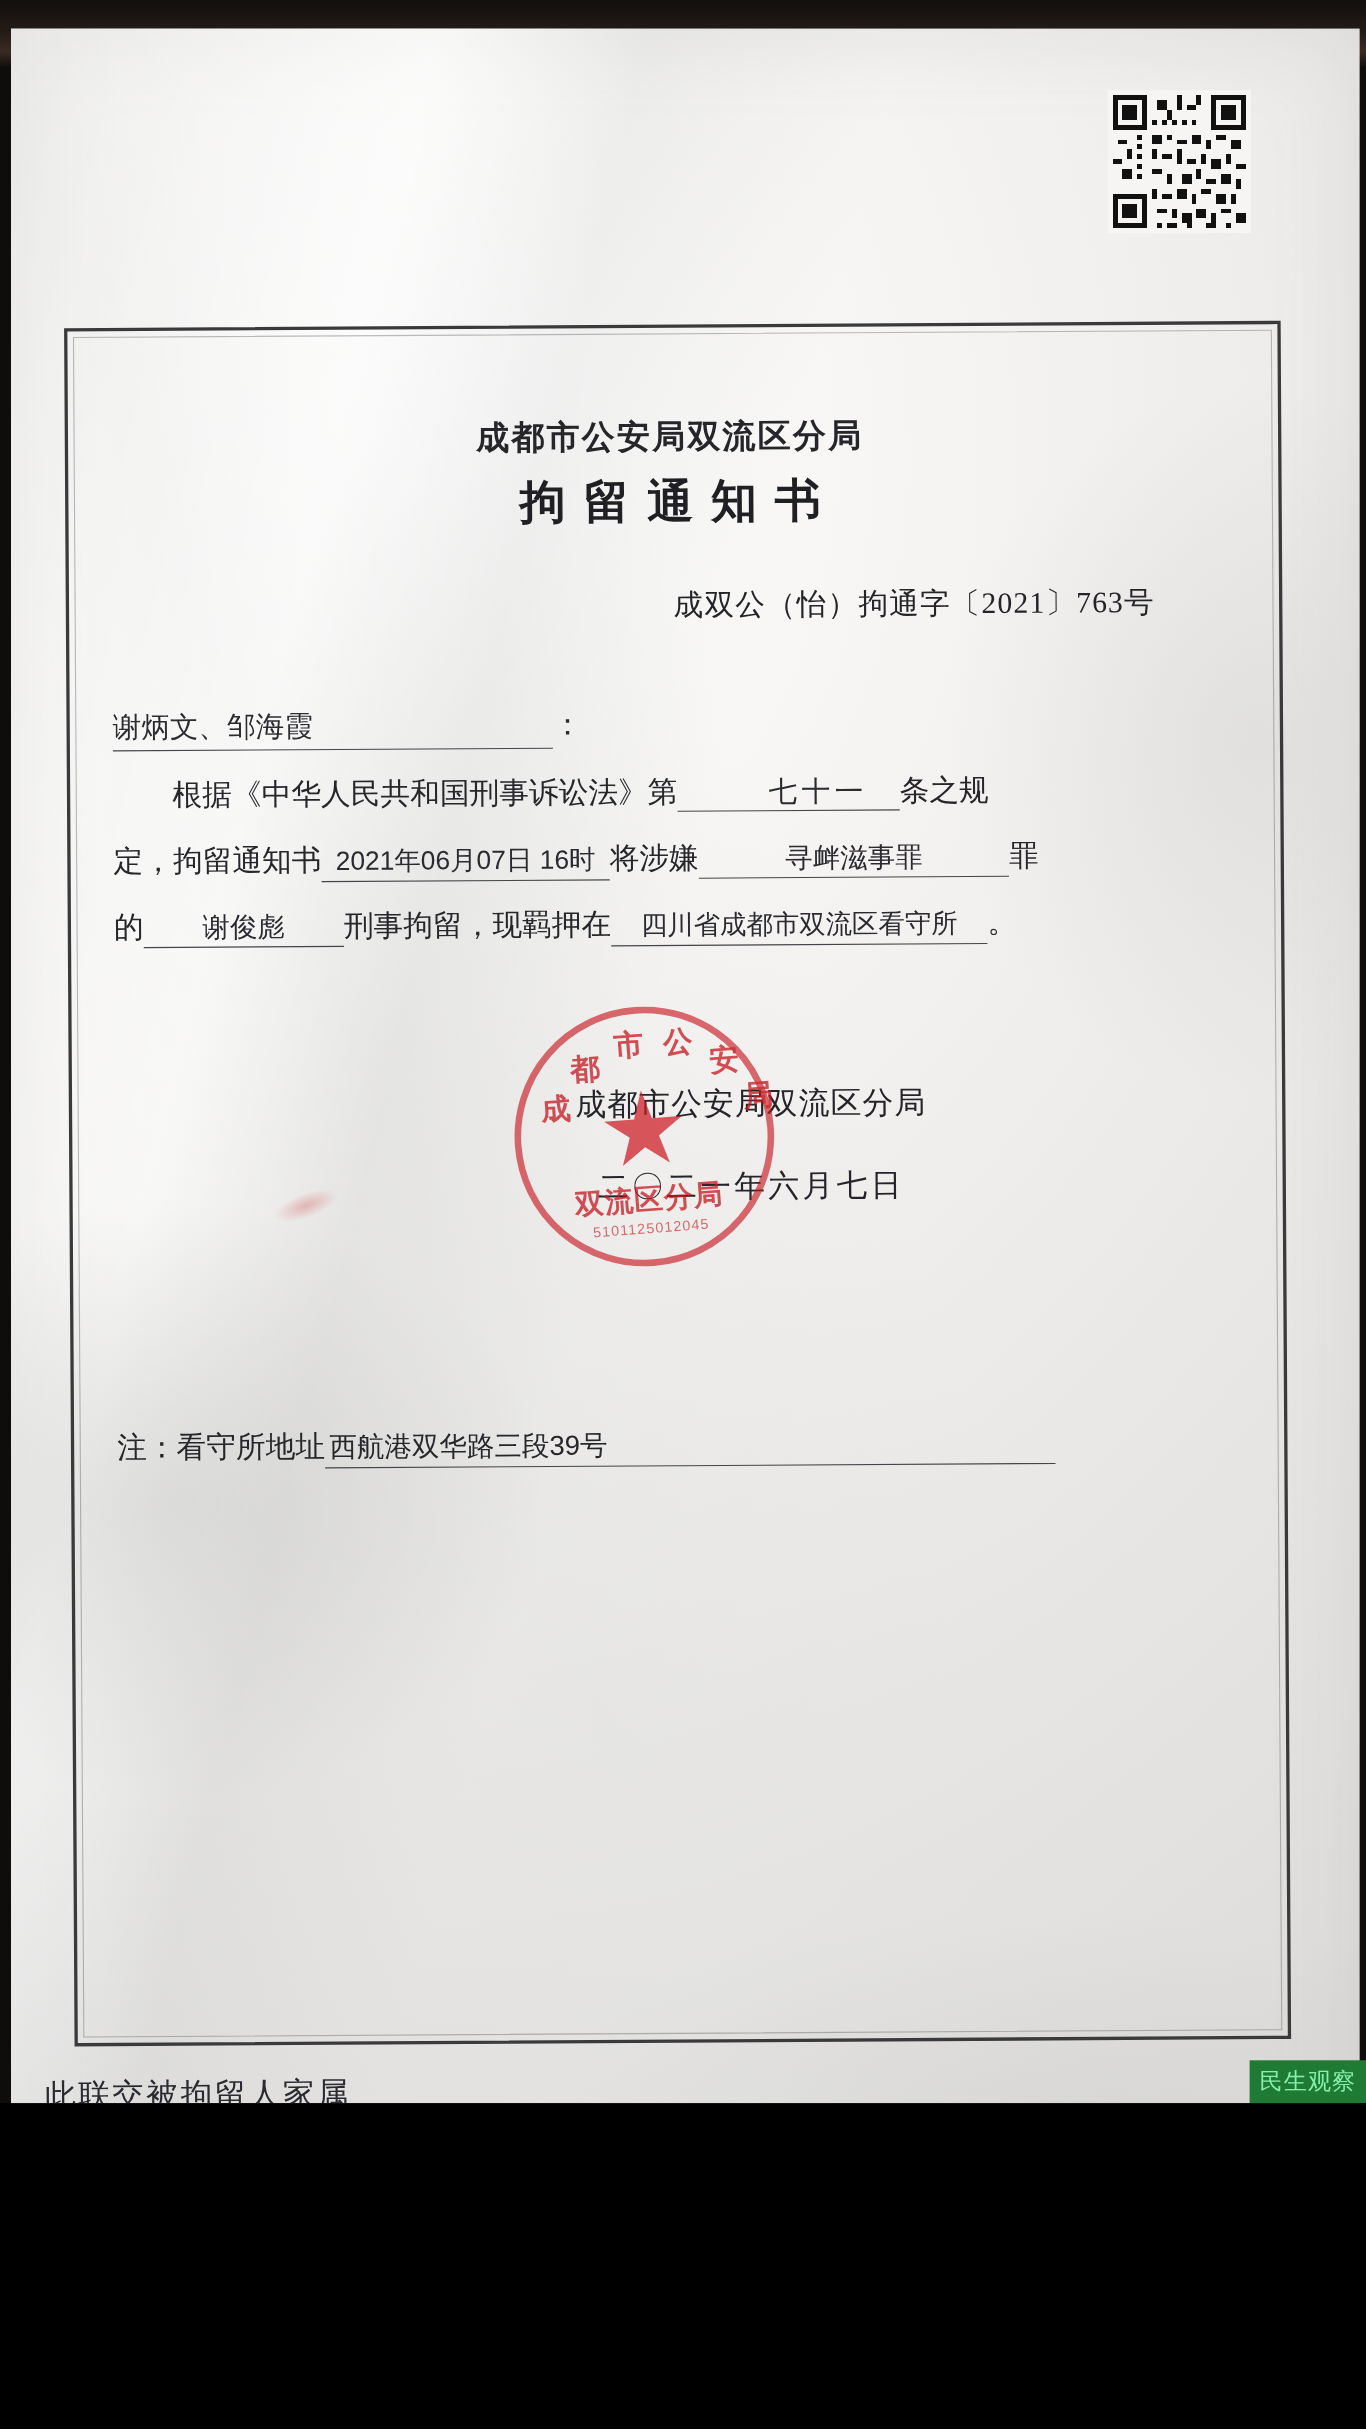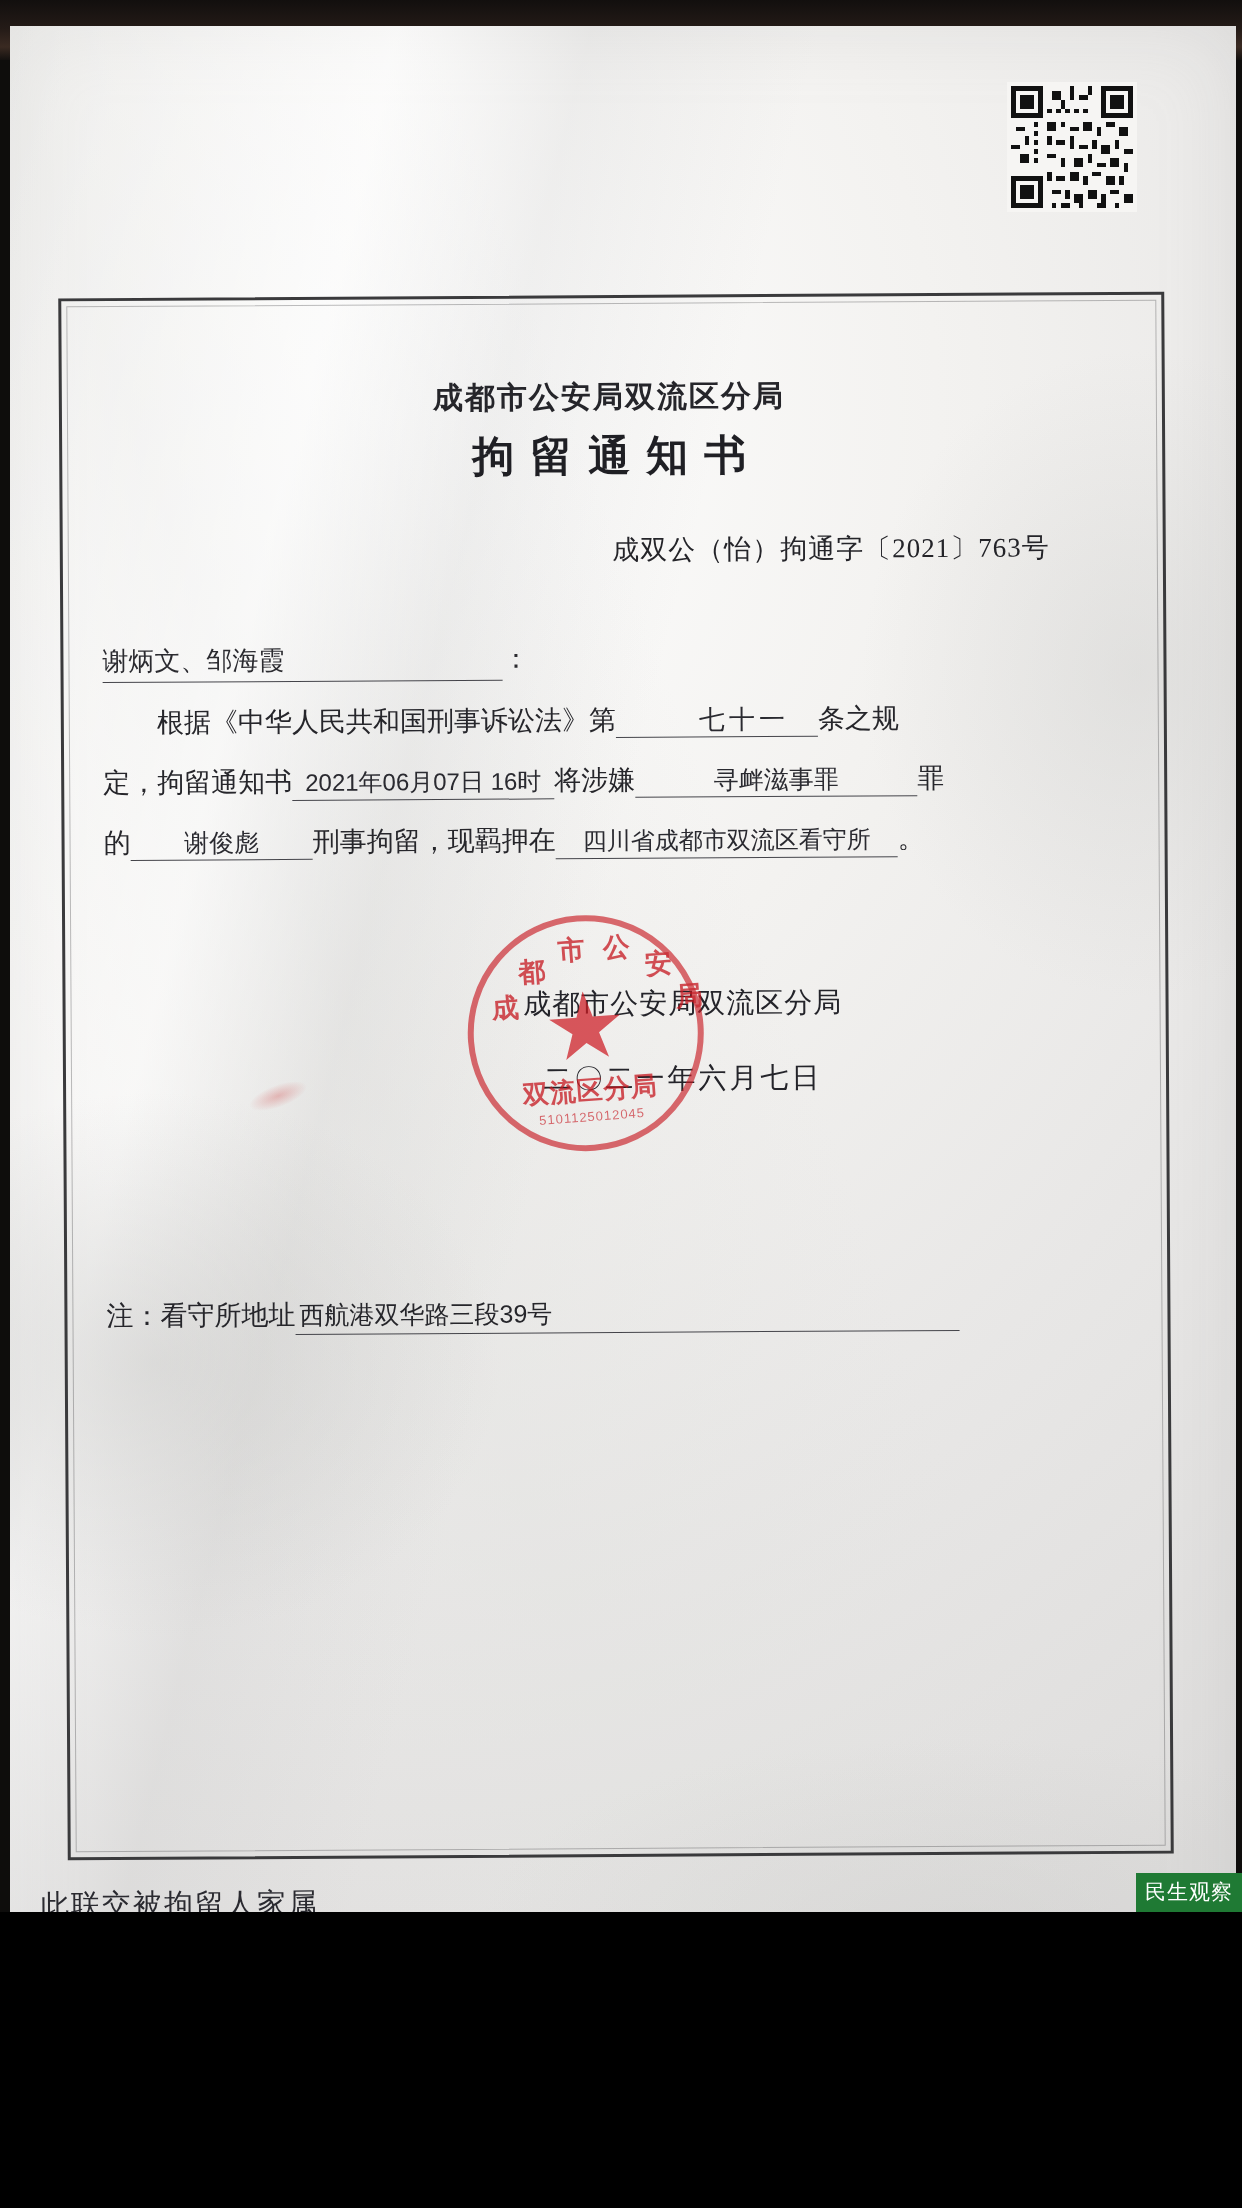--- a/index.html
+++ b/index.html
@@ -293,21 +293,21 @@
     font-family: "Liberation Serif", serif;
     transform: rotate(-0.4deg);
   }
 
   
   .watermark {
     position: absolute;
     right: 0;
     bottom: 0;
     background: #1f7a34;
-    color: #ffffff;
+    color: #86efac;
     font-family: Liberation Serif, serif;
     font-size: 21px;
     letter-spacing: 1px;
     padding: 5px 9px 6px 9px;
   }
 </style>
 </head>
 <body>
 
 <div id="page">

